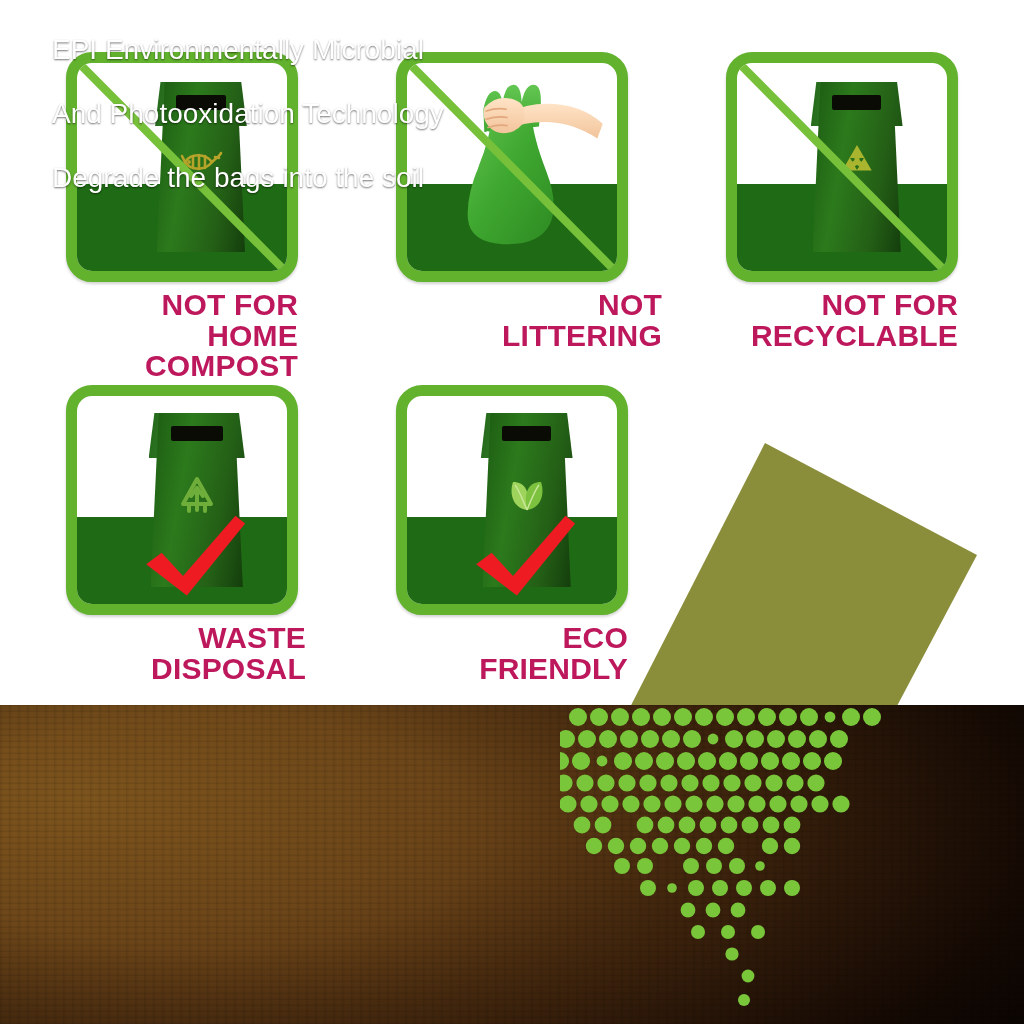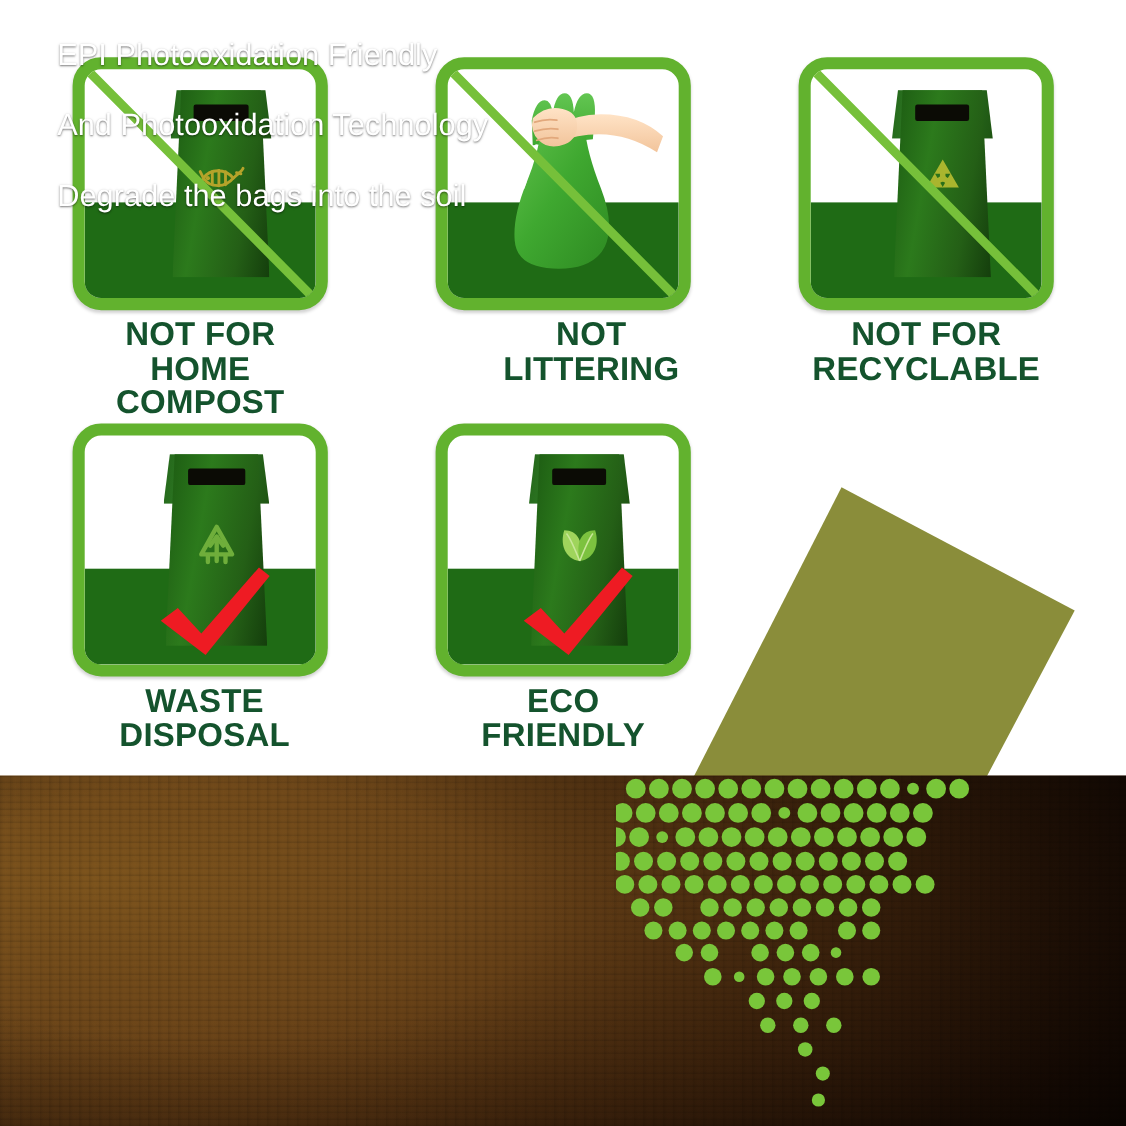--- a/index.html
+++ b/index.html
@@ -59,22 +59,22 @@
   .check{position:absolute;}
   .check svg{display:block;width:100%;height:100%;}
 
   
   .bagwrap{position:absolute;}
   .bagwrap svg{display:block;width:100%;height:100%;}
 
   .caption{
     position:absolute;
     width:100%;
-    text-align:center;
-    color:#14532d;
+    text-align:right;
+    color:#be185d;
     font-weight:700;
     letter-spacing:.2px;
     line-height:1.02;
     white-space:pre-line;
   }
 
   
   #olive{
     position:absolute;left:600px;top:415px;width:430px;height:310px;
   }
@@ -397,18 +397,18 @@
         <circle cx="138.0" cy="232" r="7.0" fill="#79C63A"></circle>
         <circle cx="168.0" cy="232" r="7.0" fill="#79C63A"></circle>
         <circle cx="198.0" cy="232" r="7.0" fill="#79C63A"></circle>
         <circle cx="172.0" cy="254" r="6.6" fill="#79C63A"></circle>
         <circle cx="188.0" cy="276" r="6.4" fill="#79C63A"></circle>
         <circle cx="184.0" cy="300" r="6.0" fill="#79C63A"></circle>
       </svg>
     </div>
 
   <div id="soiltext">
-    <div class="ln">EPI Photooxidation Friendly</div>
+    <div class="ln">EPI Environmentally Microbial</div>
     <div class="ln">And Photooxidation Technology</div>
     <div class="ln">Degrade the bags into the soil</div>
   </div>
 
 </div>
 
 </body></html>

